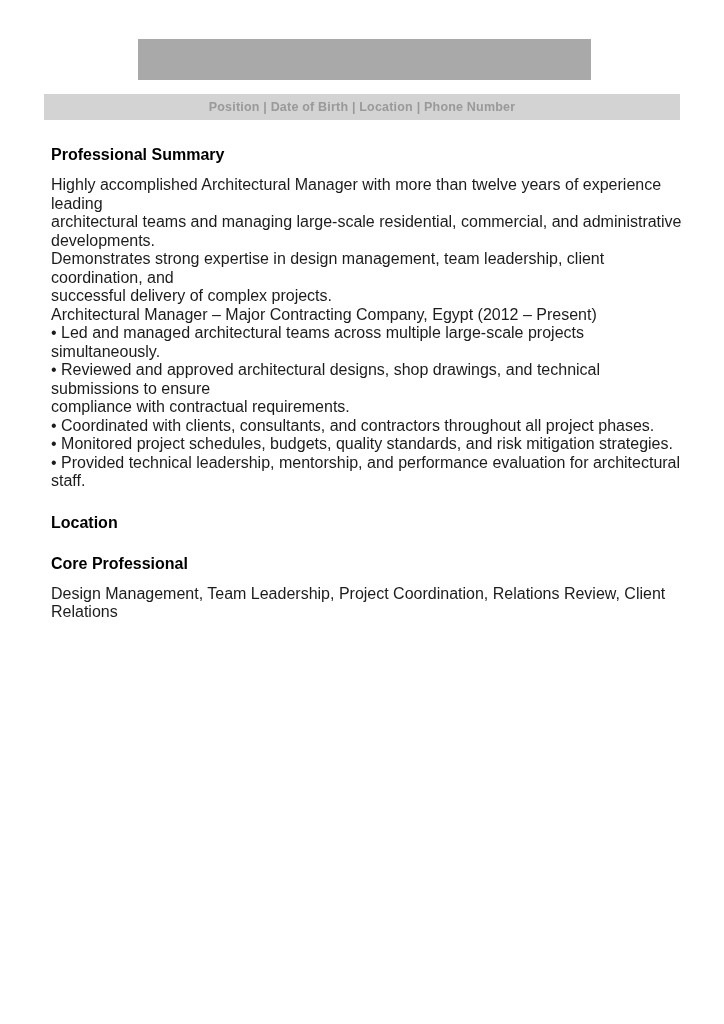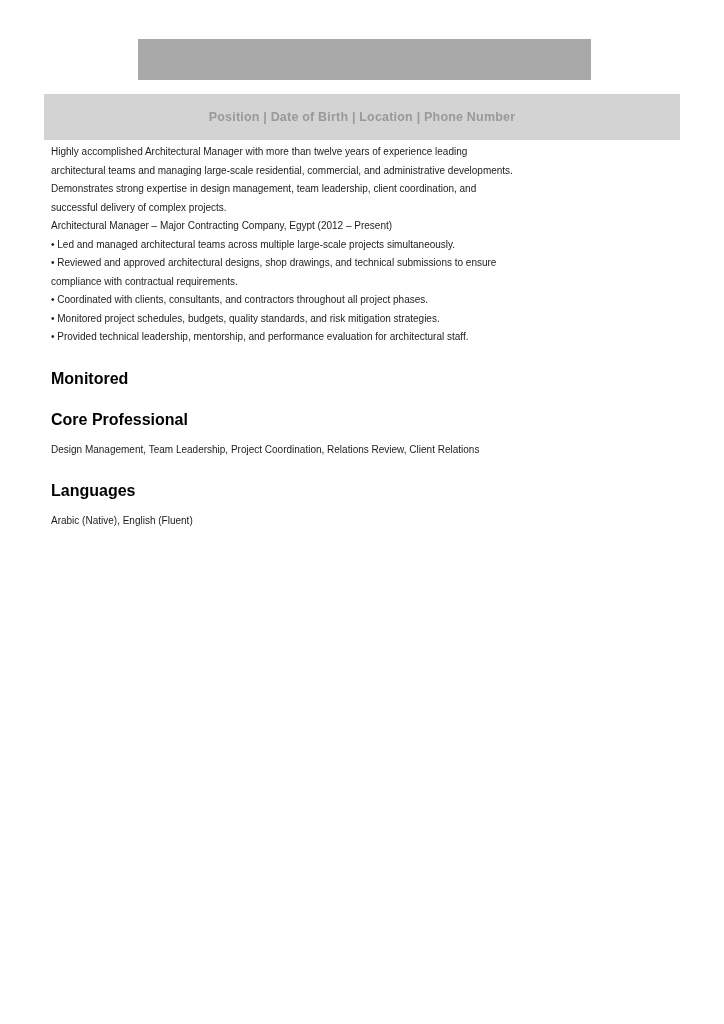--- a/index.html
+++ b/index.html
@@ -17,21 +17,21 @@
     background: #ffffff;
   }
   .name-block {
     margin: 39px 0 0 138px;
     width: 453px;
     height: 41px;
     background: var(--name-block-bg, #a9a9a9);
   }
   .contact-band {
     margin: 14px 44px 0 44px;
-    height: 46px;
+    height: 26px;
     background: var(--contact-band-bg, #d3d3d3);
     display: flex;
     align-items: center;
     justify-content: center;
   }
   .contact-line {
     color: var(--contact-text, #999999);
     font-weight: 700;
     font-size: 12.5px;
     letter-spacing: 0.2px;
@@ -41,64 +41,61 @@
     padding-top: 3px;
   }
   .section-title {
     font-size: 16px;
     line-height: 19px;
     font-weight: 700;
     color: var(--heading-text, #000000);
     margin: 22px 0 12px 0;
   }
   .section-body {
-    font-size: 10px;
+    font-size: 16px;
     line-height: 18.5px;
     color: var(--body-text, #1c1c1c);
     white-space: pre-line;
   }
 </style>
 </head>
 <body>
 
 <div class="page">
 
   <div class="name-block"></div>
 
   <div class="contact-band">
     <span class="contact-line">Position | Date of Birth | Location | Phone Number</span>
   </div>
 
   <div class="content">
 
     <div>
+      <h2 class="section-title">Professional Summary</h2>
       <p class="section-body">Highly accomplished Architectural Manager with more than twelve years of experience leading
 architectural teams and managing large-scale residential, commercial, and administrative developments.
 Demonstrates strong expertise in design management, team leadership, client coordination, and
 successful delivery of complex projects.</p>
     </div>
 
     <div>
       <p class="section-body">Architectural Manager – Major Contracting Company, Egypt (2012 – Present)
 • Led and managed architectural teams across multiple large-scale projects simultaneously.
 • Reviewed and approved architectural designs, shop drawings, and technical submissions to ensure
 compliance with contractual requirements.
 • Coordinated with clients, consultants, and contractors throughout all project phases.
 • Monitored project schedules, budgets, quality standards, and risk mitigation strategies.
 • Provided technical leadership, mentorship, and performance evaluation for architectural staff.</p>
     </div>
 
     <div>
-      <h2 class="section-title">Monitored</h2>
+      <h2 class="section-title">Location</h2>
     </div>
 
     <div>
       <h2 class="section-title">Core Professional</h2>
       <p class="section-body">Design Management, Team Leadership, Project Coordination, Relations Review, Client Relations</p>
     </div>
 
-    <div>
-      <h2 class="section-title">Languages</h2>
-      <p class="section-body">Arabic (Native), English (Fluent)</p>
-    </div>
 
   </div>
 </div>
 
 </body></html>

